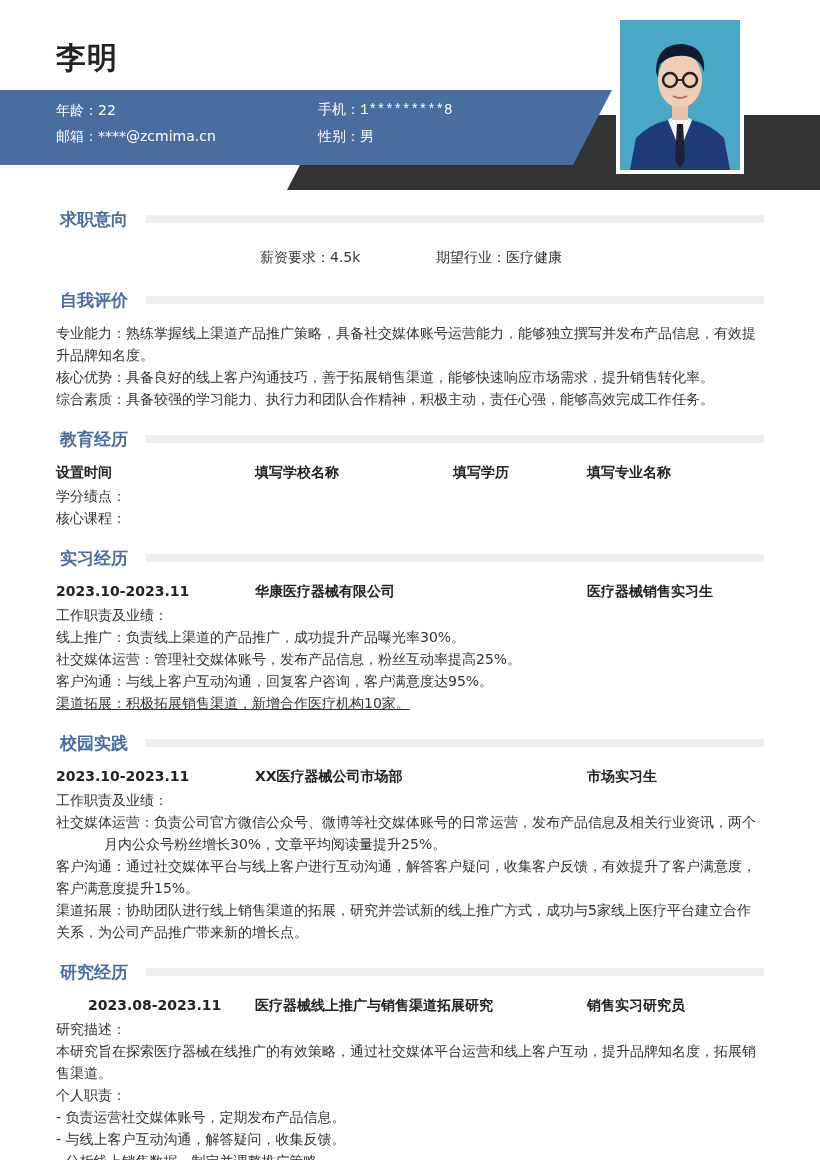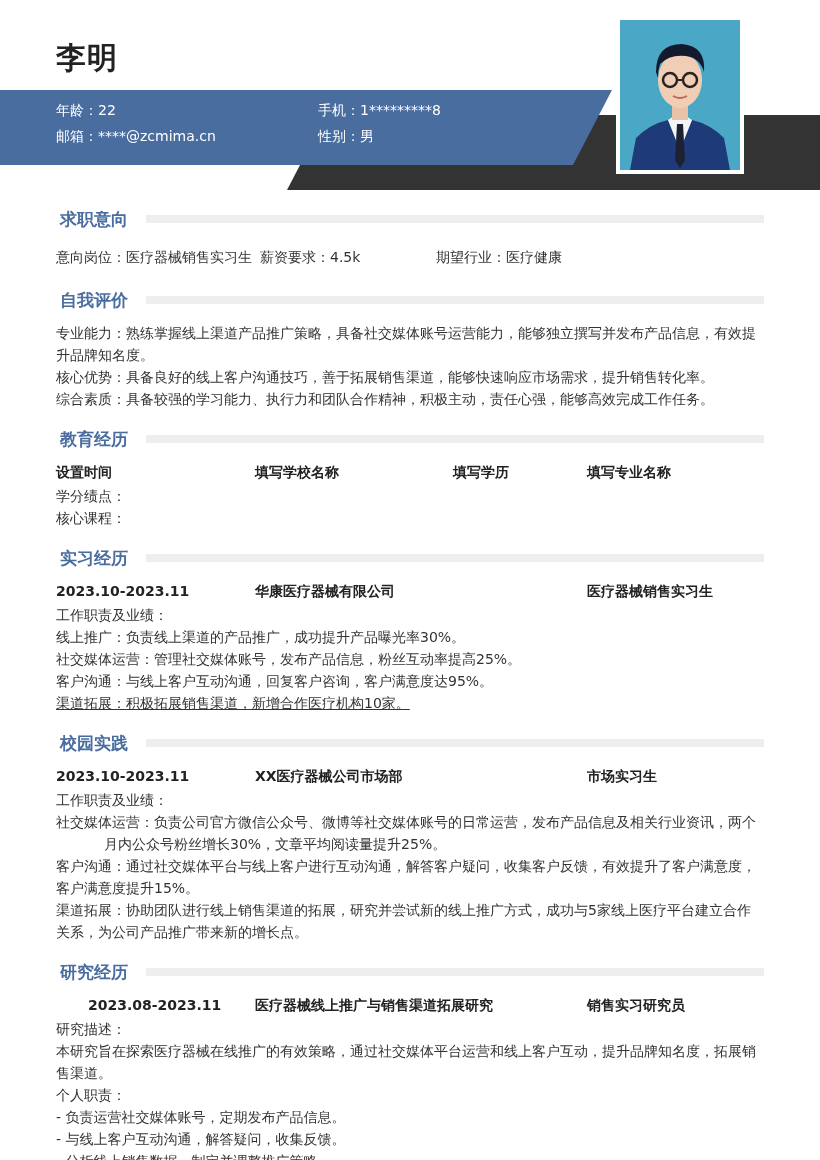--- a/index.html
+++ b/index.html
@@ -33,21 +33,21 @@
 <body>
 
 <div class="header">
   <div class="dark-band"></div>
   <div class="blue-band"></div>
   <div class="name">李明</div>
 
   <div class="info" style="left:56px; top:100px;">
     <span class="lbl">年龄：</span><span class="val">22</span>
   </div>
-  <div class="info" style="left:318px; top:100px;">
+  <div class="info" style="left:318px; top:100px;font-family:Liberation Mono, monospace;">
     <span class="lbl">手机：</span><span class="val">1*********8</span>
   </div>
   <div class="info" style="left:56px; top:126px;">
     <span class="lbl">邮箱：</span><span class="val">****@zcmima.cn</span>
   </div>
   <div class="info" style="left:318px; top:126px;">
     <span class="lbl">性别：</span><span class="val">男</span>
   </div>
 
   <div class="photo-frame">
@@ -67,21 +67,20 @@
       </svg>
     </div>
   </div>
 </div>
 
 <div class="section-title-row" style="top:207px;">
   <div class="section-title">求职意向</div>
   <div class="section-rule"></div>
 </div>
 <div class="row" style="top:246px;">
-  <span style="left:0;">意向岗位：医疗器械销售实习生</span>
   <span style="left:204px;">薪资要求：4.5k</span>
   <span style="left:380px;">期望行业：医疗健康</span>
 </div>
 
 <div class="section-title-row" style="top:288px;">
   <div class="section-title">自我评价</div>
   <div class="section-rule"></div>
 </div>
 <div class="line" style="top:322px;">专业能力：熟练掌握线上渠道产品推广策略，具备社交媒体账号运营能力，能够独立撰写并发布产品信息，有效提</div>
 <div class="line" style="top:344px;">升品牌知名度。</div>

